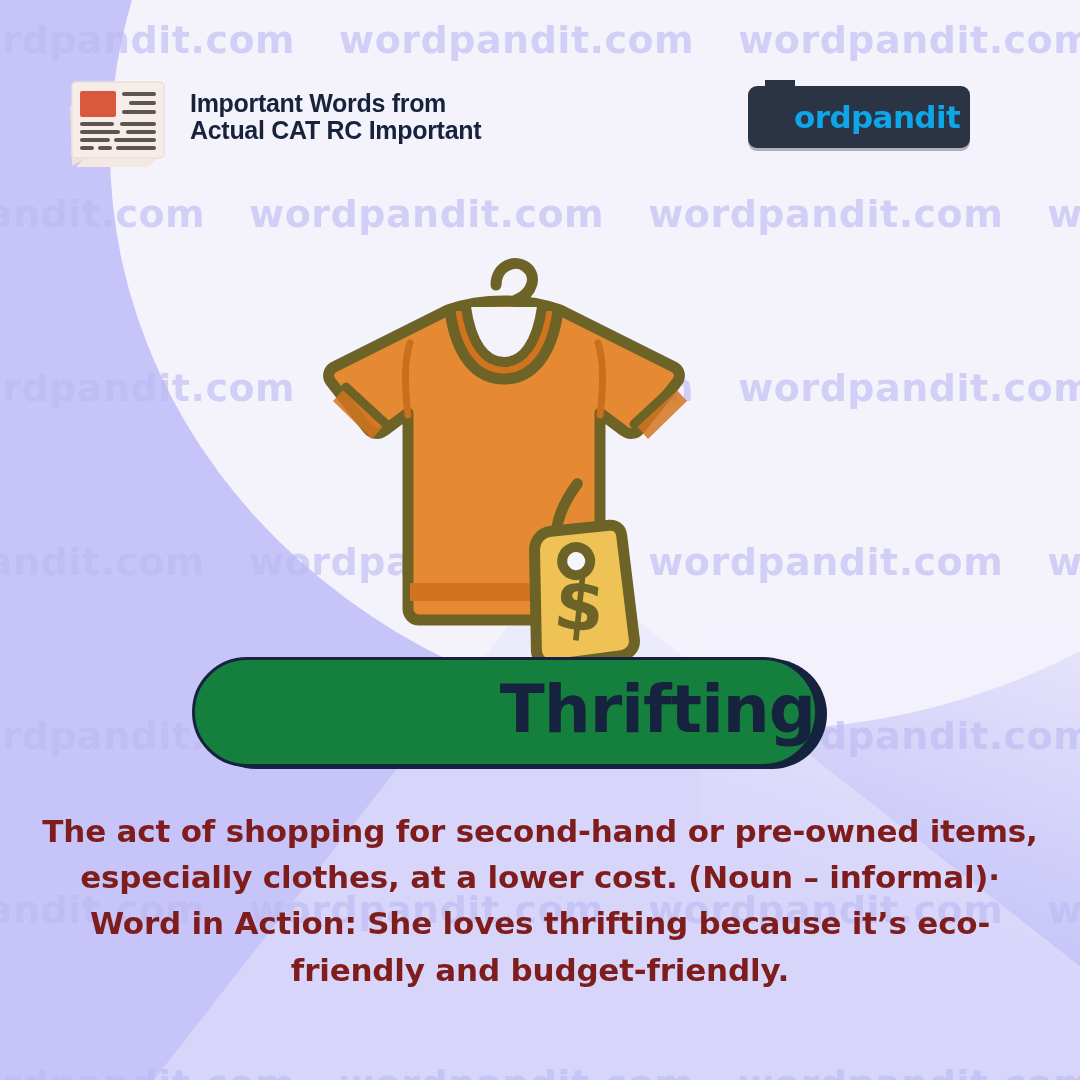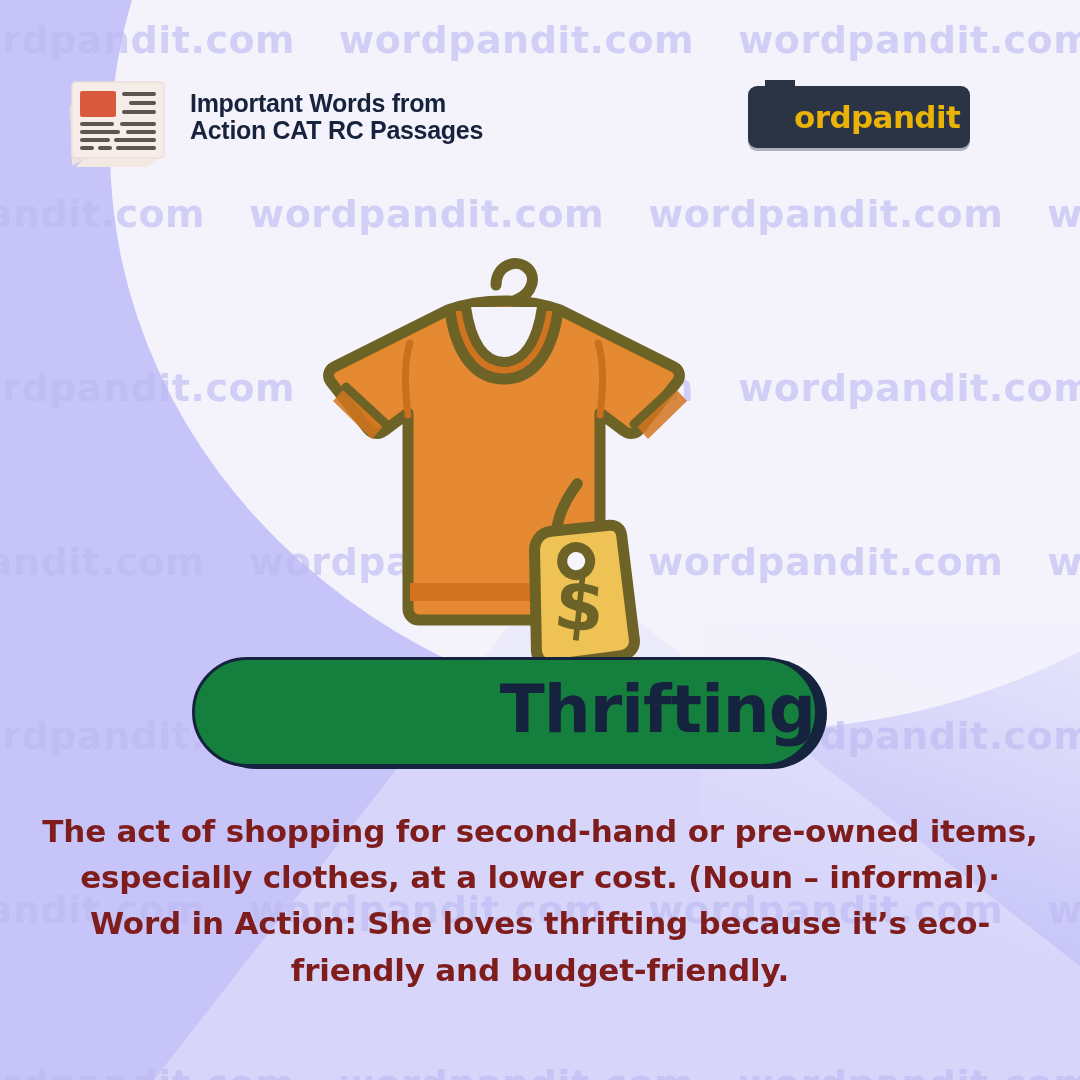--- a/index.html
+++ b/index.html
@@ -78,21 +78,21 @@
   .logo{
     position:absolute;left:748px;top:86px;
     width:222px;height:62px;
     background:#2B3445;
     border-radius:9px;
     box-shadow:0 3px 0 rgba(40,48,66,.35);
   }
   .logo-text{
     position:absolute;left:46px;top:0;
     height:62px;line-height:62px;
-    color:#eab308;
+    color:#0ea5e9;
     font-size:31px;
     font-weight:700;
     letter-spacing:-.6px;
     font-family:"DejaVu Sans", sans-serif;
   }
   .logo-bookmark{
     position:absolute;left:12px;top:-10px;width:40px;height:72px;
   }
 
   
@@ -178,21 +178,21 @@
           <rect x="58" y="66" width="42" height="4" rx="2"></rect>
           <rect x="24" y="74" width="14" height="4" rx="2"></rect>
           <rect x="42" y="74" width="14" height="4" rx="2"></rect>
           <rect x="60" y="74" width="40" height="4" rx="2"></rect>
         </g>
       </svg>
     </div>
 
     <div class="header-title">
       <span class="ln">Important Words from</span>
-      <span class="ln">Action CAT RC Passages</span>
+      <span class="ln">Actual CAT RC Important</span>
     </div>
 
     <div class="logo">
       <div class="logo-bookmark">
         <svg viewBox="0 0 40 72" width="40" height="72">
           <path d="M5 4 h30 v62 l-15 -15 l-15 15 Z" fill="#2B3445"></path>
         </svg>
       </div>
       <div class="logo-text">ordpandit</div>
     </div>

